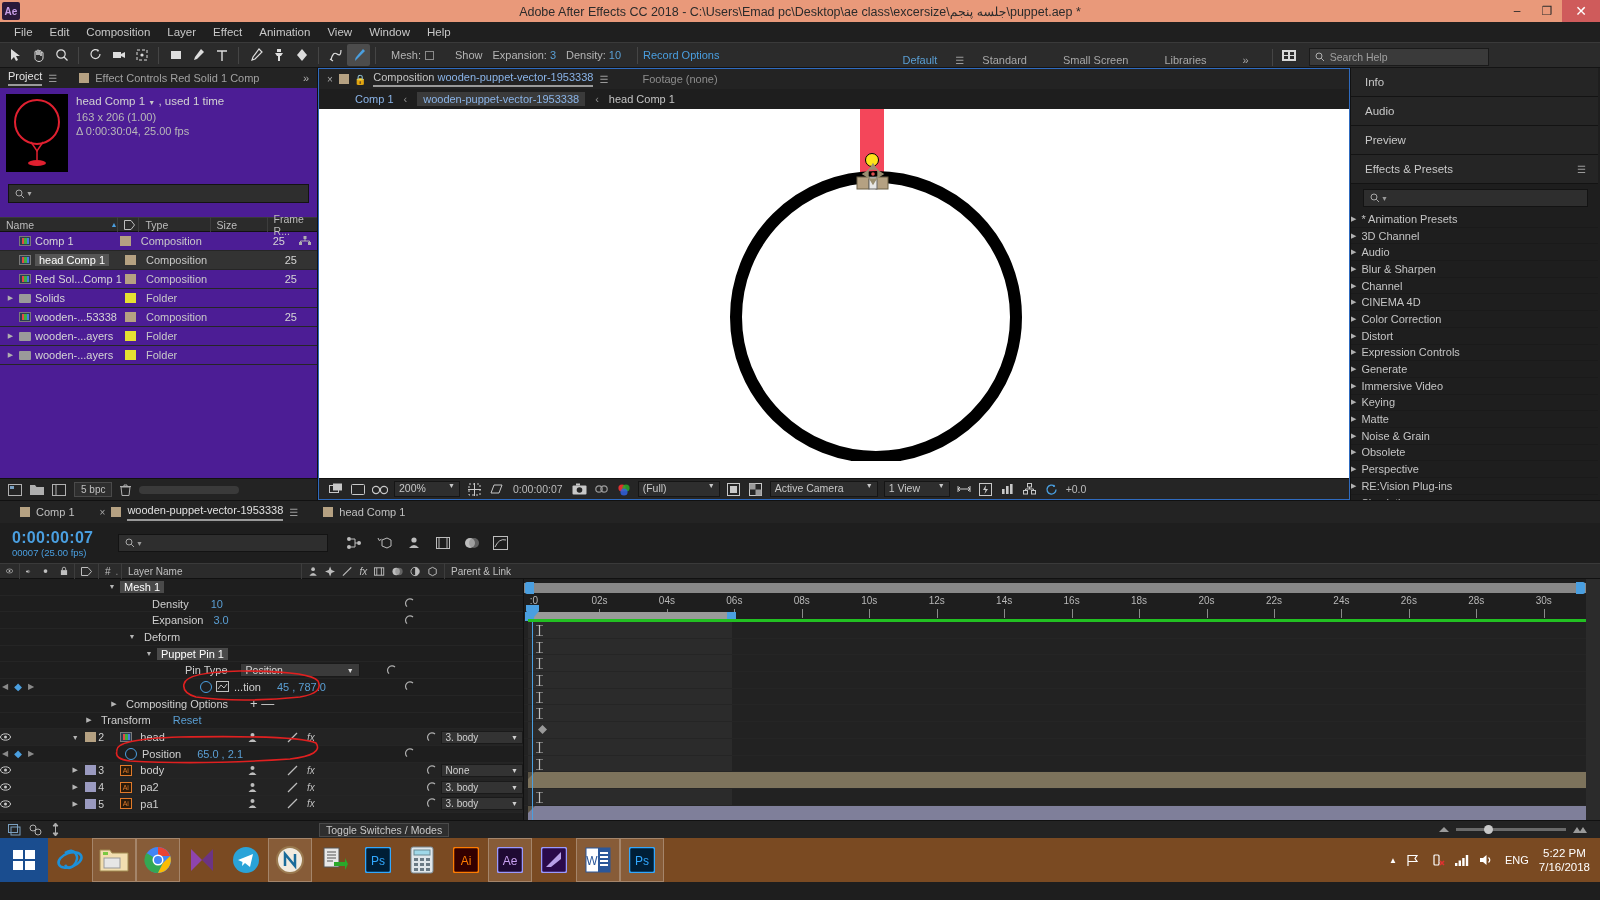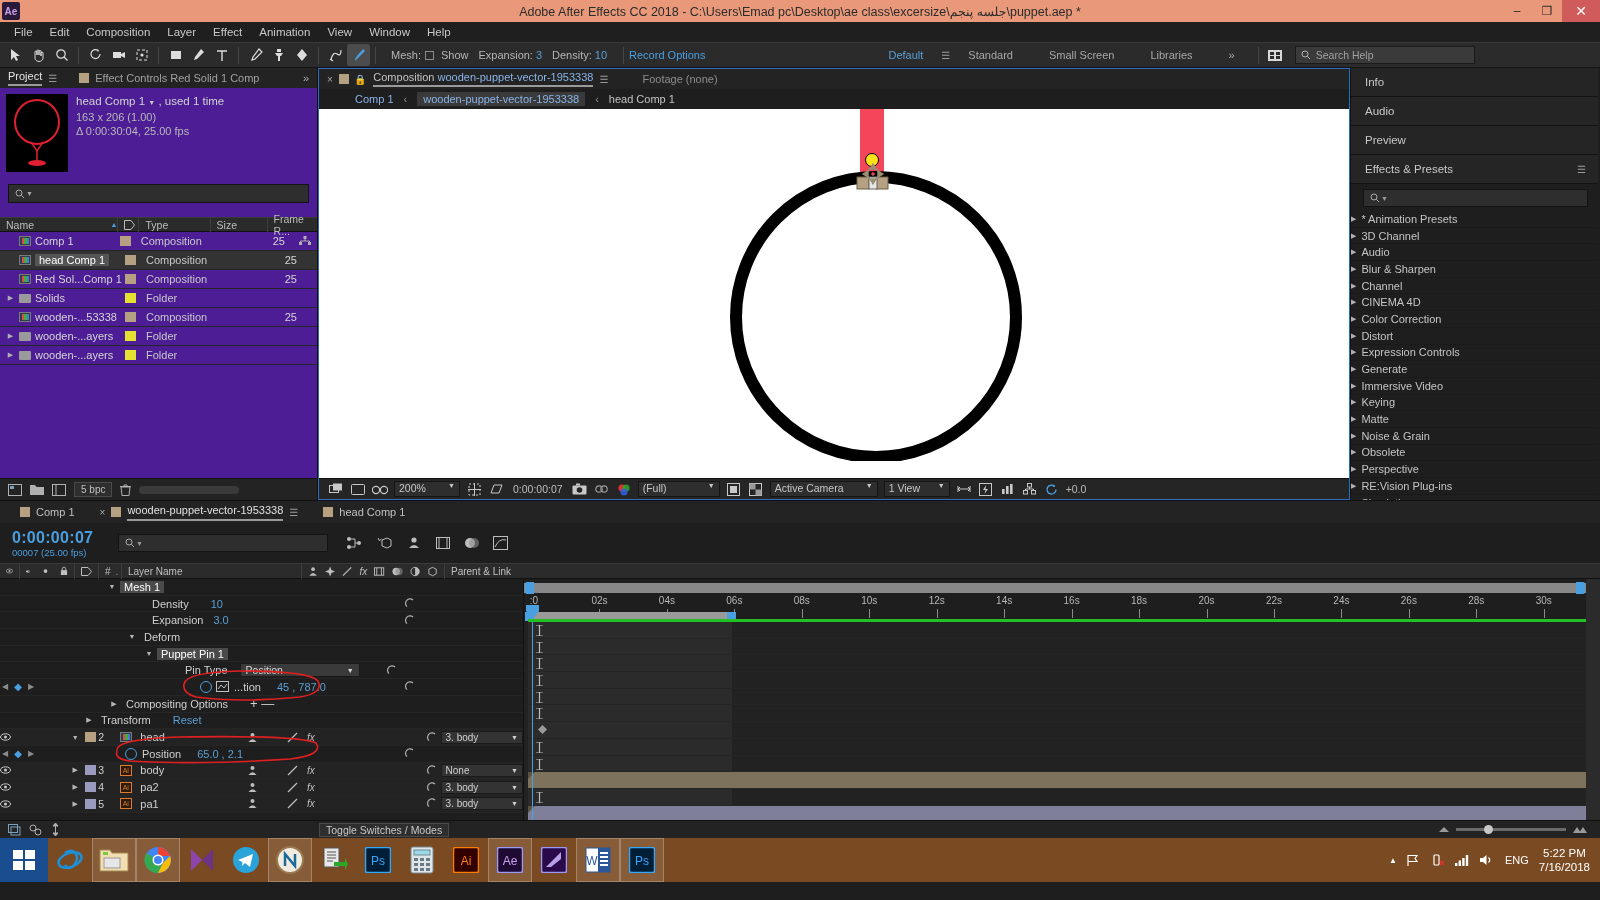--- a/index.html
+++ b/index.html
@@ -329,29 +329,29 @@
     </div>
   <div class="tool active">
     <svg width="14" height="14" viewBox="0 0 14 14">
         <path d="M11 1 L13 3 L7 9 L5 11 L3 13 L3.5 10 L5 8Z" fill="#4a9fe0"></path>
       </svg>
     </div>
   <div class="tsep"></div>
 
   <span class="tb-lbl">Mesh:</span>
   <span class="chk"></span>
-  <span class="tb-lbl" style="margin-left:4px">Show</span>
+  <span class="tb-lbl" style="margin-left:18px">Show</span>
   <span class="tb-lbl">Expansion:</span>
   <span class="tb-val">3</span>
   <span class="tb-lbl">Density:</span>
   <span class="tb-val">10</span>
   <span class="tsep" style="margin-left:16px"></span>
   <span class="tb-link" style="margin-left:0">Record Options</span>
 
-  <div style="margin-left:165px; display:flex; align-items:center;">
+  <div style="margin-left:165px; display:flex; align-items:flex-end;">
     <span class="ws sel">Default</span>
     <span class="hamb">☰</span>
     <span class="ws">Standard</span>
     <span class="ws">Small Screen</span>
     <span class="ws">Libraries</span>
     <span class="ws">»</span>
     <span class="tsep"></span>
     <span class="tool">
       <svg width="14" height="11" viewBox="0 0 14 11">
           <rect x="0" y="0" width="14" height="11" fill="#d8d8d8"></rect>

